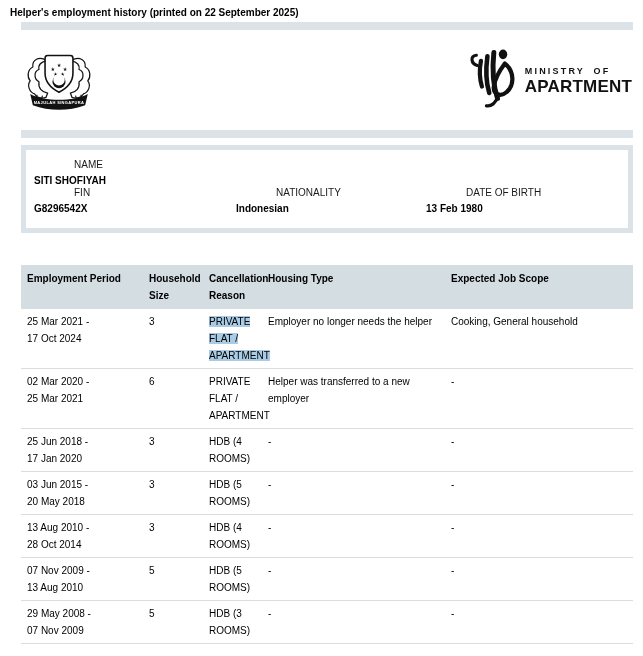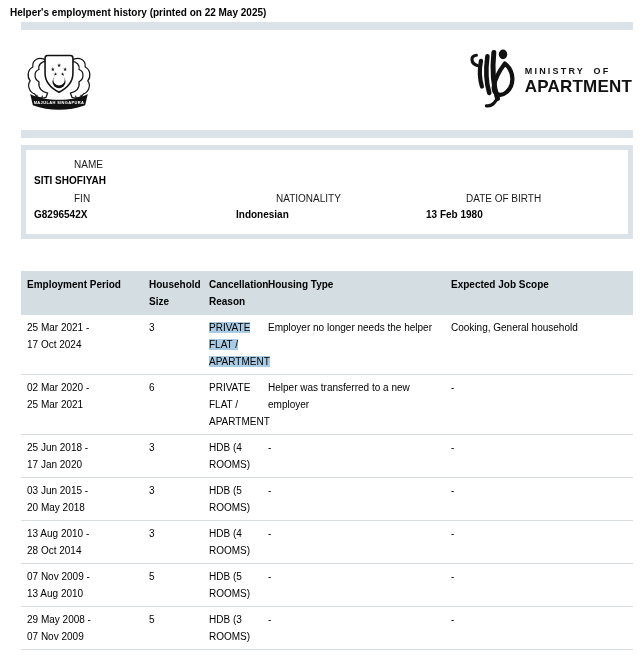--- a/index.html
+++ b/index.html
@@ -35,21 +35,21 @@
   .mom-line2 { font-size: 17px; font-weight: bold; letter-spacing: 0.2px; color: #111; margin-top: 1px; }
 
   .info-box {
     margin: 7px 0 0 11px;
     border: 5px solid var(--bar);
     padding: 9px 0 13px 8px;
     background: #fff;
   }
   .field-label { font-size: 10px; line-height: 12px; color: #1a1a1a; padding-left: 40px; }
   .field-value { font-size: 10px; line-height: 12px; font-weight: bold; margin-top: 4px; color: #000; }
-  .info-row2 { display: flex; margin-top: 6px; }
+  .info-row2 { display: flex; margin-top: 0; }
   .fcol1 { width: 202px; }
   .fcol2 { width: 190px; }
 
   .table { margin: 13px 0 0 11px; font-size: 10px; }
   .thead {
     display: grid;
     grid-template-columns: 122px 60px 59px 183px 1fr;
     background: var(--thead);
     padding: 5px 0;
     margin-top: 32px;
@@ -63,21 +63,21 @@
     padding: 4px 0;
   }
   .nowrap-line { white-space: nowrap; }
   .hl { background: var(--hl); }
 </style>
 </head>
 <body>
 
 <div class="doc">
 
-  <div class="title">Helper's employment history (printed on 22 May 2025)</div>
+  <div class="title">Helper's employment history (printed on 22 September 2025)</div>
 
   <div class="bar bar-top"></div>
 
   <div class="logo-row">
 
     <svg class="crest" width="68" height="70" viewBox="0 0 78 78">
 
       <path d="M25,17 C16,11 8,16 9,24 C3,27 2,35 6,40 C2,45 5,53 11,55 C13,59 19,61 24,59 L26,54 C19,53 15,48 16,41 C10,38 10,29 16,27 C15,21 19,18 25,17 Z" fill="#fff" stroke="#111" stroke-width="1.4" stroke-linejoin="round"></path>
       <path d="M53,17 C62,11 70,16 69,24 C75,27 76,35 72,40 C76,45 73,53 67,55 C65,59 59,61 54,59 L52,54 C59,53 63,48 62,41 C68,38 68,29 62,27 C63,21 59,18 53,17 Z" fill="#fff" stroke="#111" stroke-width="1.4" stroke-linejoin="round"></path>
       <path d="M14,56 l-3,8 M20,57 l-2,8 M64,56 l3,8 M58,57 l2,8" stroke="#111" stroke-width="1.3" fill="none"></path>

